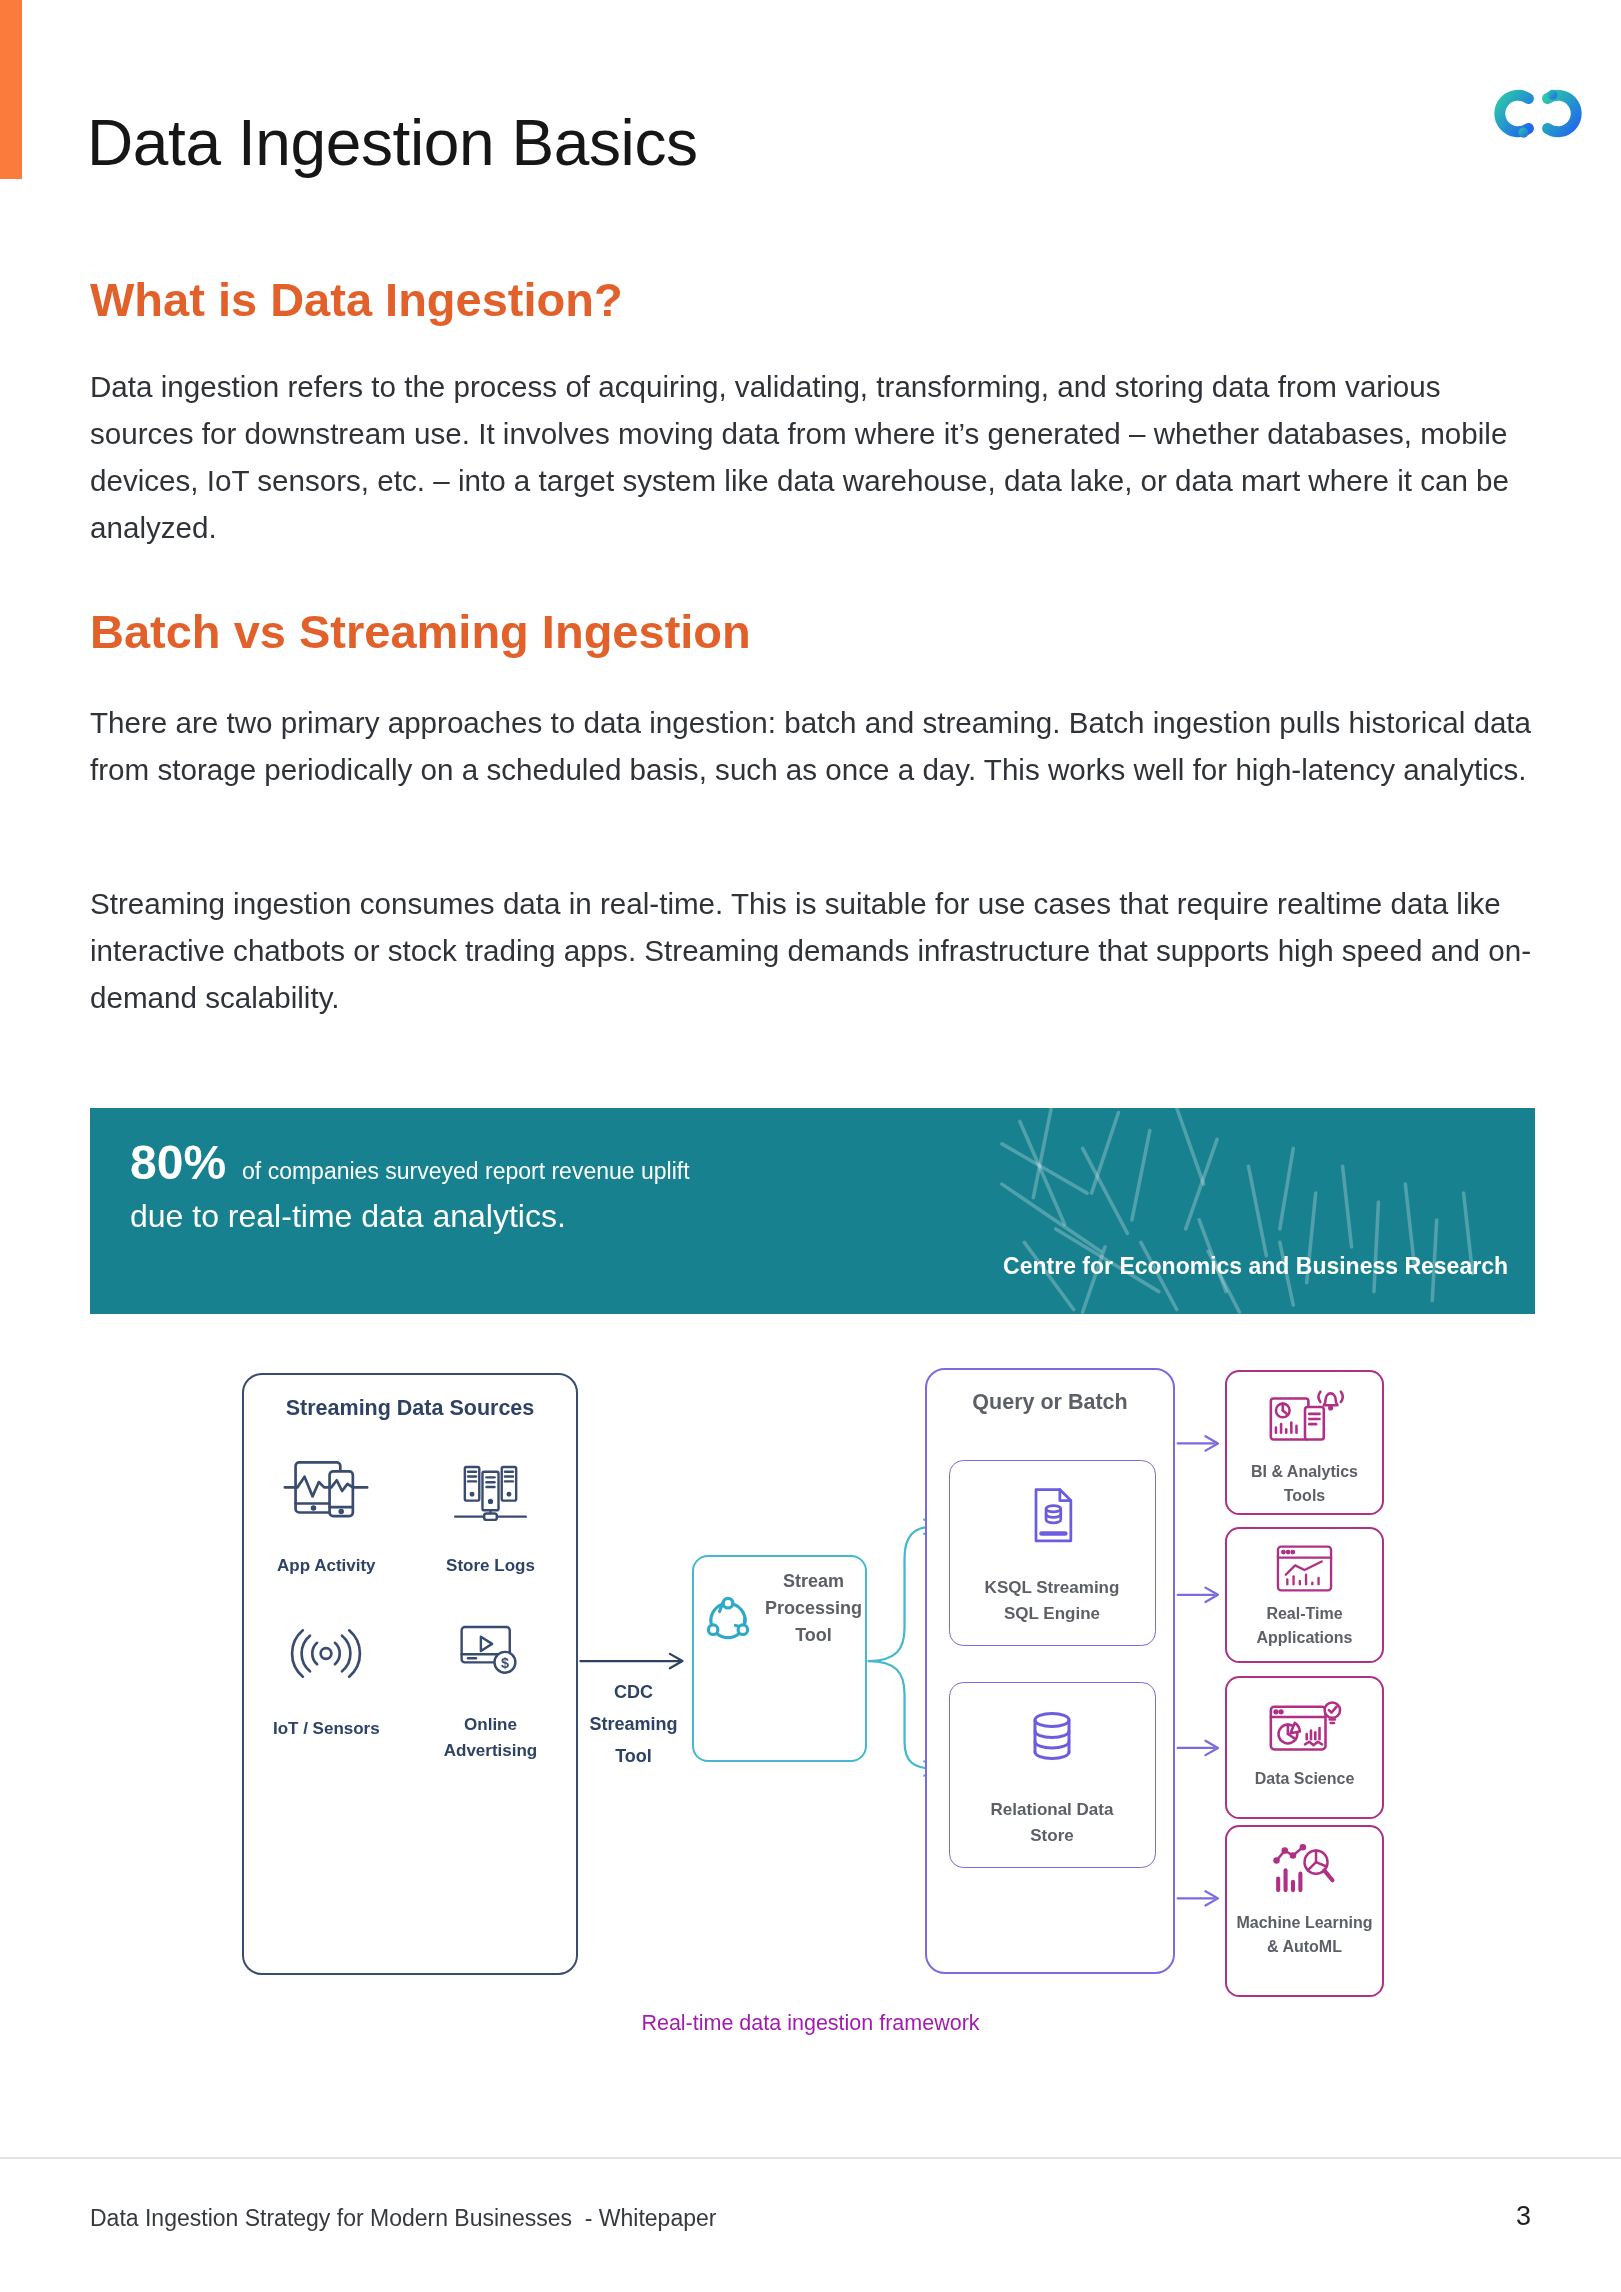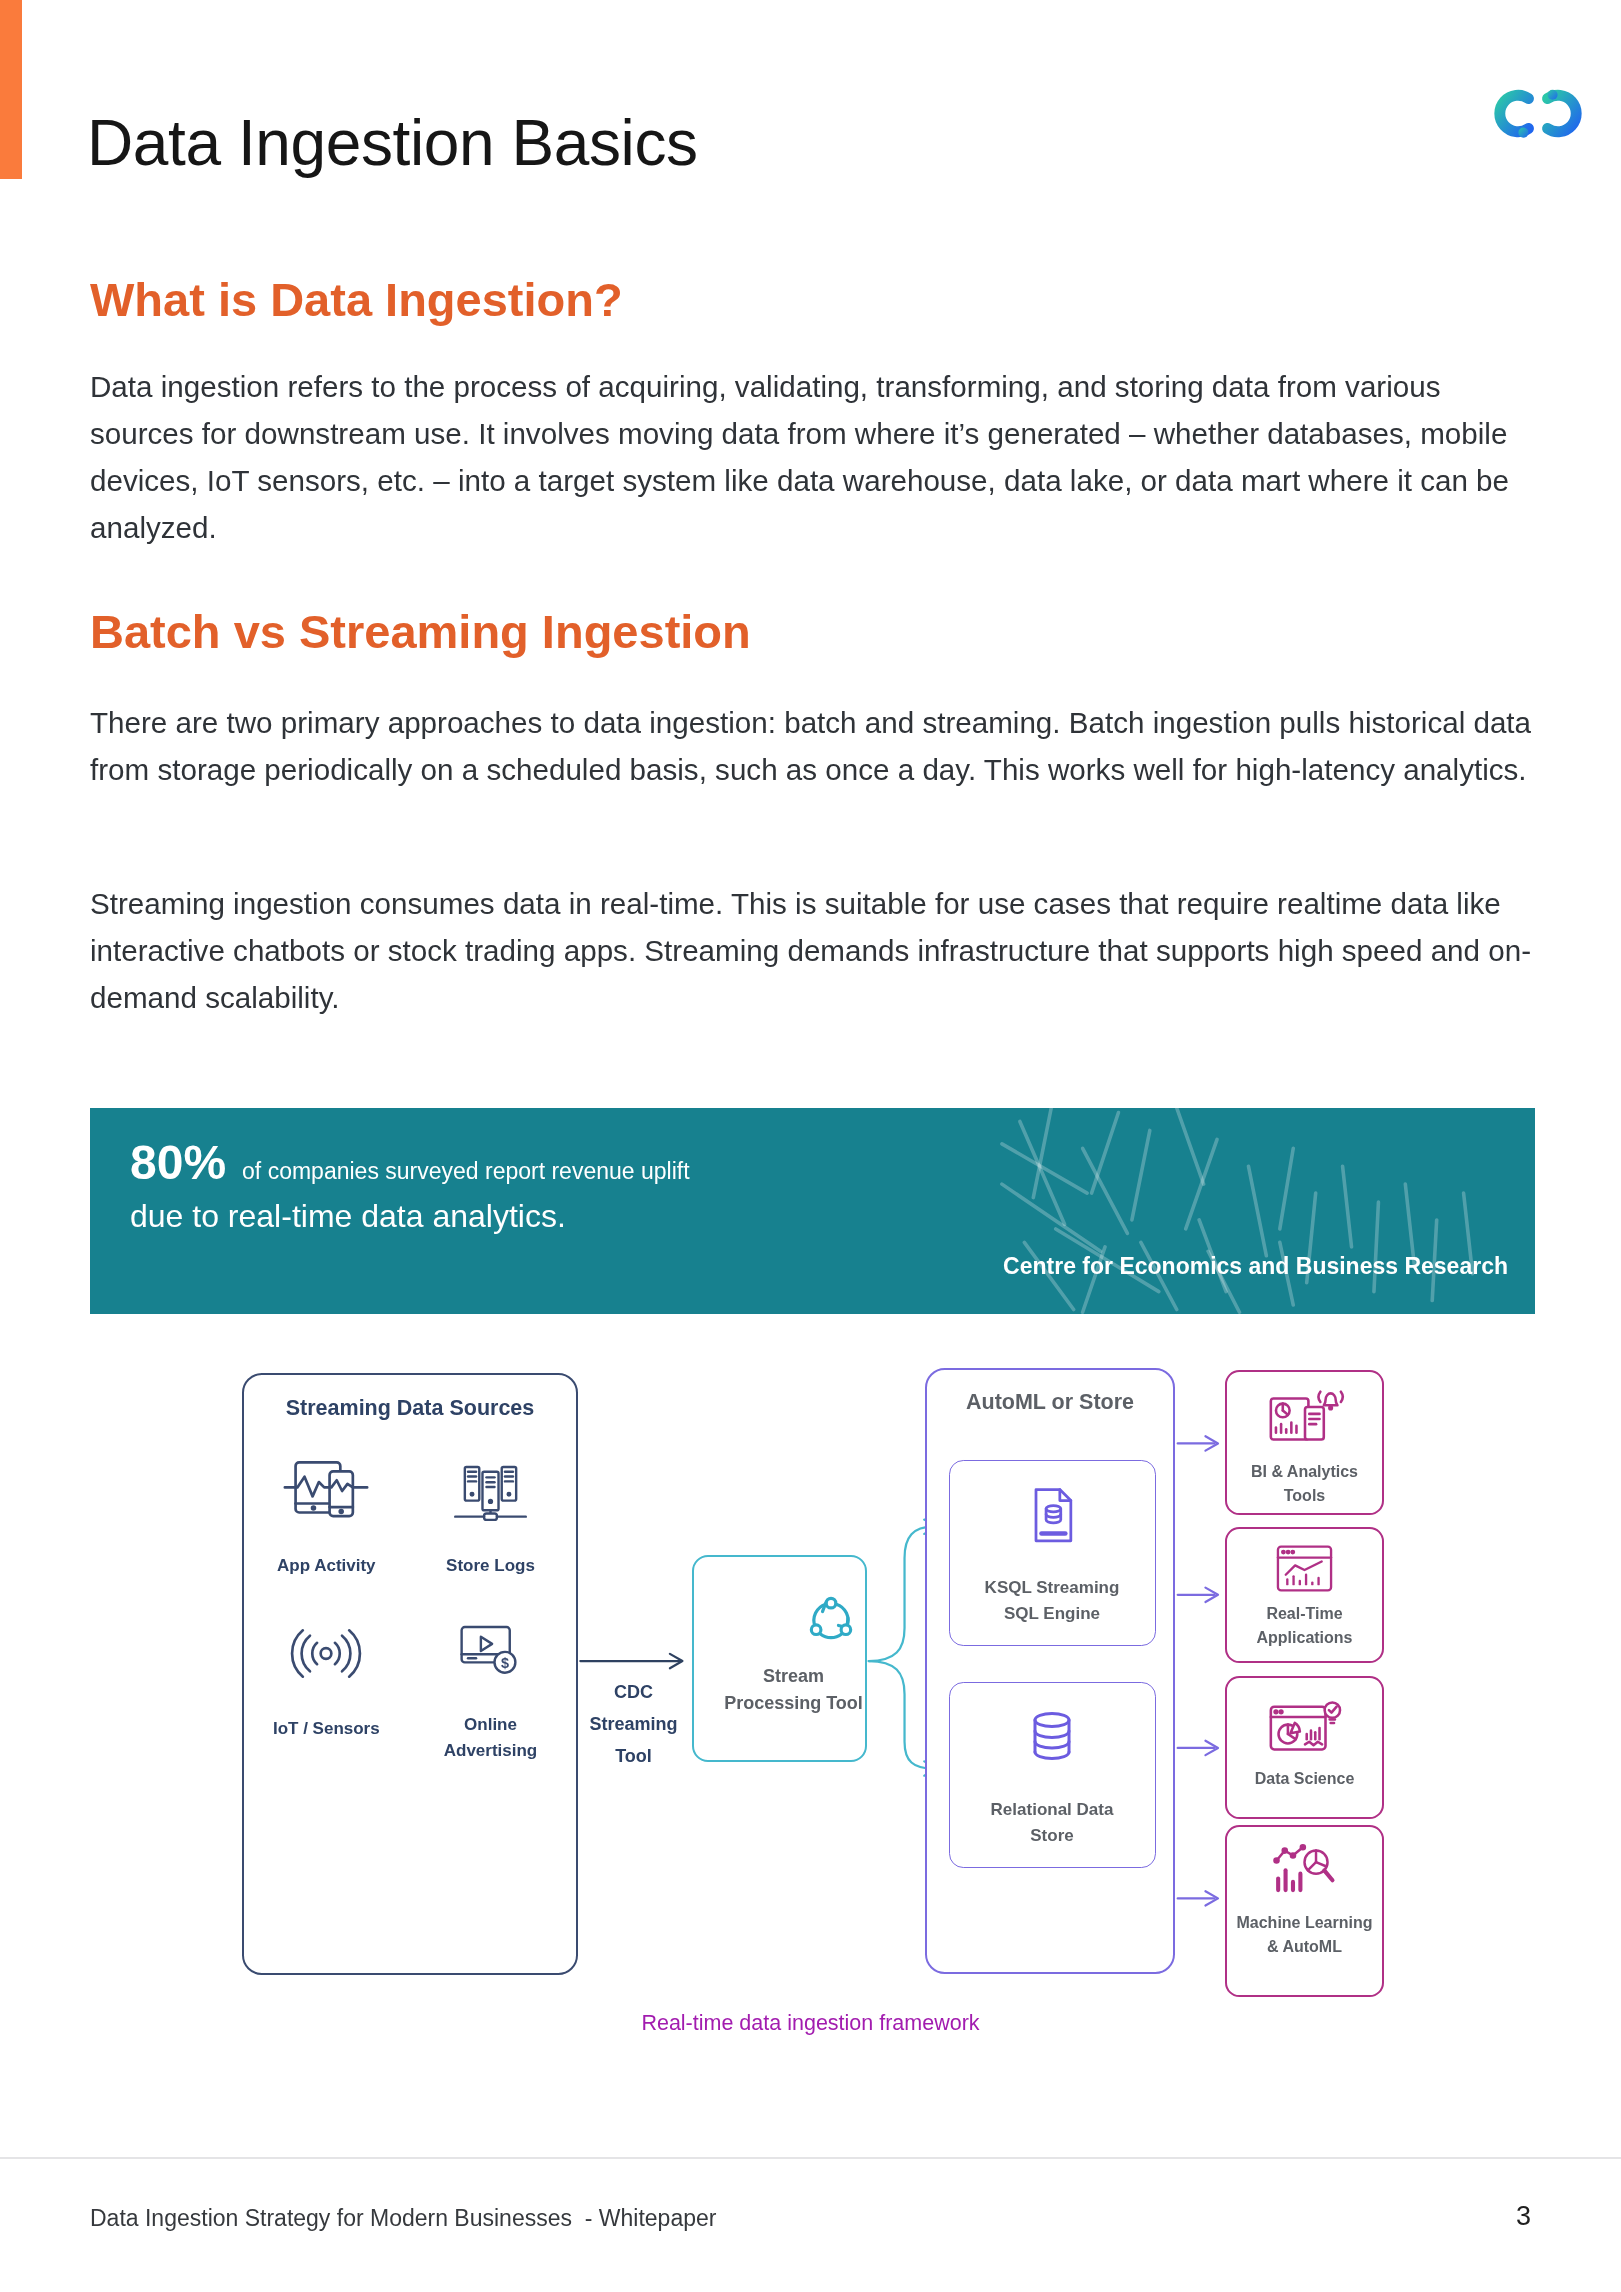--- a/index.html
+++ b/index.html
@@ -32,21 +32,21 @@
   .panel{position:absolute;background:#fff;}
   .sources-panel{left:242px;top:11.6px;width:336px;height:602px;border:2.2px solid #3A4B70;border-radius:19.7px;}
   .panel-title{ text-align:center;font-weight:700;}
   .sources-title{margin-top:21.5px;font-size:21.5px;color:#2E4265;}
   .src-item{position:absolute;display:flex;flex-direction:column;align-items:center;}
   .src-item .ic{height:70px;display:flex;align-items:center;justify-content:center;color:#3A4B70;}
   .navy-lbl{font-size:17px;font-weight:700;color:#2E4265;text-align:center;line-height:26px;margin-top:27px;}
   .cdc-label{position:absolute;left:571px;top:315px;width:125px;text-align:center;
              font-size:18px;font-weight:700;color:#2E4265;line-height:32px;}
   .stream-box{left:692px;top:194px;width:175px;height:207px;border:2.2px solid #45B8CD;border-radius:16px;
-              display:flex;flex-direction:column;align-items:flex-end;}
+              display:flex;flex-direction:row;align-items:flex-start;}
   .stream-box .ic{margin-top:27px;color:#2FAAC6;}
   .gray-lbl{font-size:18px;font-weight:700;color:#5C6066;text-align:center;line-height:27px;}
   .stream-lbl{margin-top:10.7px;width:143px;}
   .query-panel{left:925px;top:7.2px;width:250px;height:606px;border:2.2px solid #7B6BE0;border-radius:19.7px;}
   .query-title{margin-top:19.7px;font-size:21.5px;color:#5C6066;}
   .qbox{position:absolute;left:21.5px;width:207px;height:186px;border:1.8px solid #7B6BE0;border-radius:14.3px;
         display:flex;flex-direction:column;align-items:center;color:#6C5CE0;}
   .qbox1{top:90px;} .qbox2{top:312px;}
   .qbox .ic{margin-top:23px;}
   .qbox .lbl{margin-top:auto;margin-bottom:18px;font-size:17px;font-weight:700;color:#5C6066;
@@ -255,21 +255,21 @@
         <polyline points="24,26 27,18 34,21"></polyline>
         <circle cx="32" cy="18" r="4.5" fill="#fff"></circle>
         <circle cx="46" cy="43" r="4.5" fill="#fff"></circle>
         <circle cx="18" cy="43" r="4.5" fill="#fff"></circle>
       </svg>
     </span>
     <div class="gray-lbl stream-lbl">Stream Processing Tool</div>
   </div>
 
   <div class="panel query-panel">
-    <div class="panel-title query-title">AutoML or Store</div>
+    <div class="panel-title query-title">Query or Batch</div>
 
     <div class="qbox qbox1">
       <span class="ic">
         <svg class="icon" width="59" height="66" viewBox="0 0 64 72" fill="none" stroke="currentColor" stroke-width="3" stroke-linecap="round" stroke-linejoin="round">
           <path d="M14,6 H40 L52,18 V62 H14 Z"></path>
           <path d="M40,6 V18 H52"></path>
           <ellipse cx="33" cy="27" rx="8" ry="3.5"></ellipse>
           <path d="M25,27 V39 A8,3.5 0 0 0 41,39 V27"></path>
           <path d="M25,33 A8,3.5 0 0 0 41,33"></path>
           <line x1="20" y1="54" x2="46" y2="54" stroke-width="5"></line>

